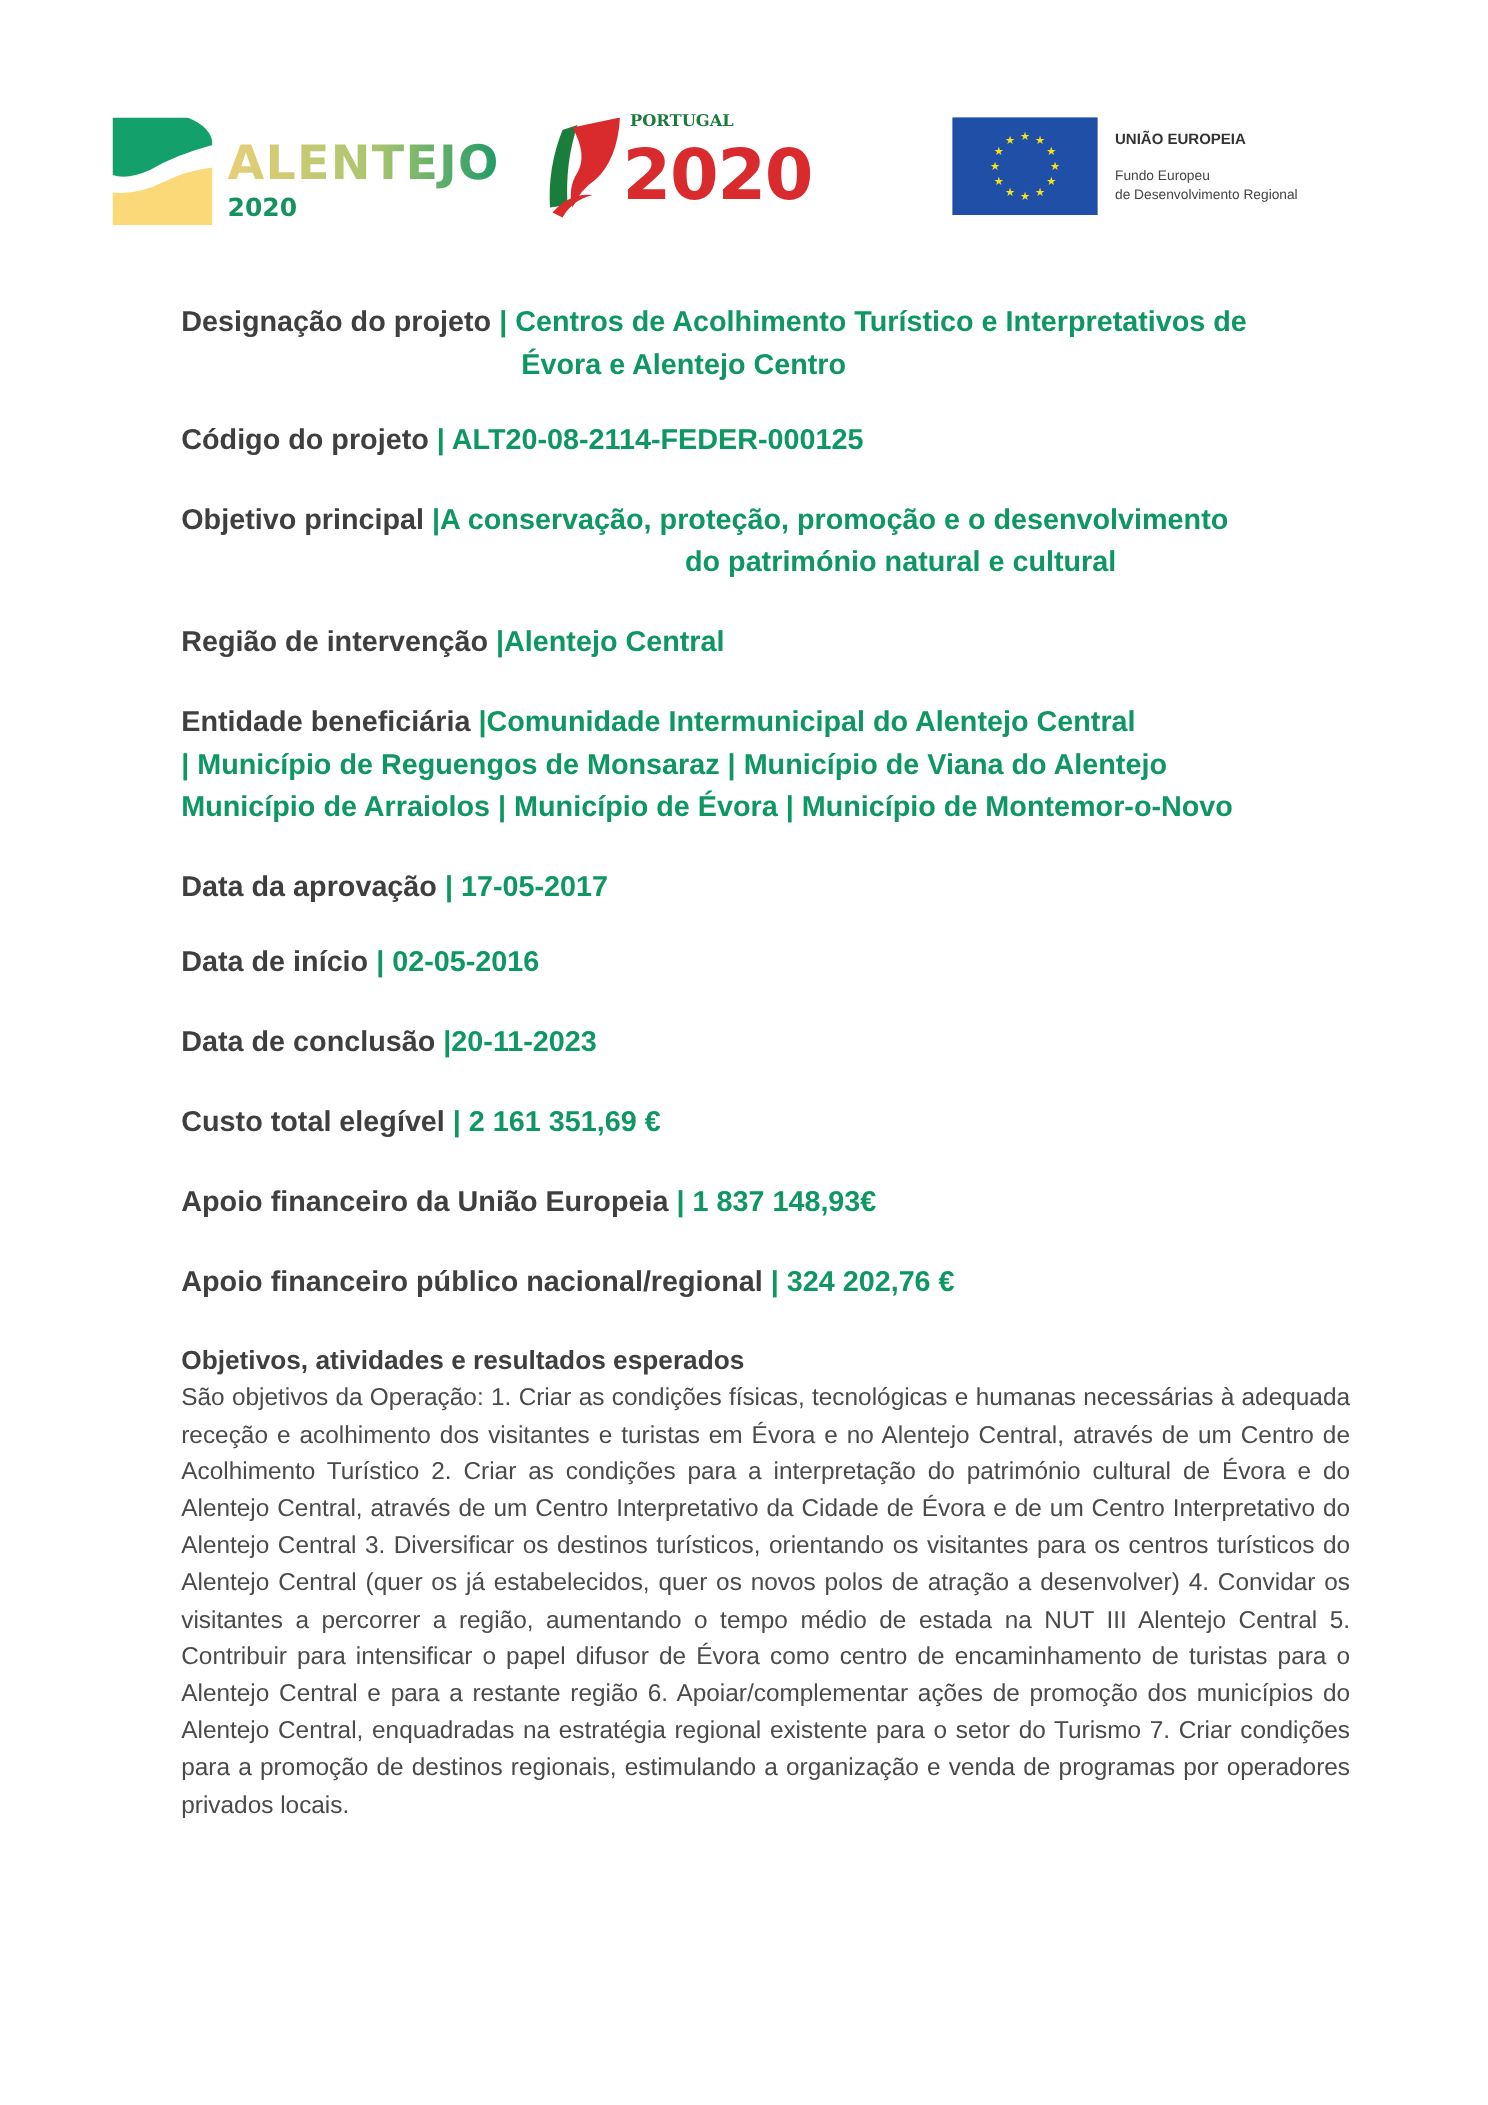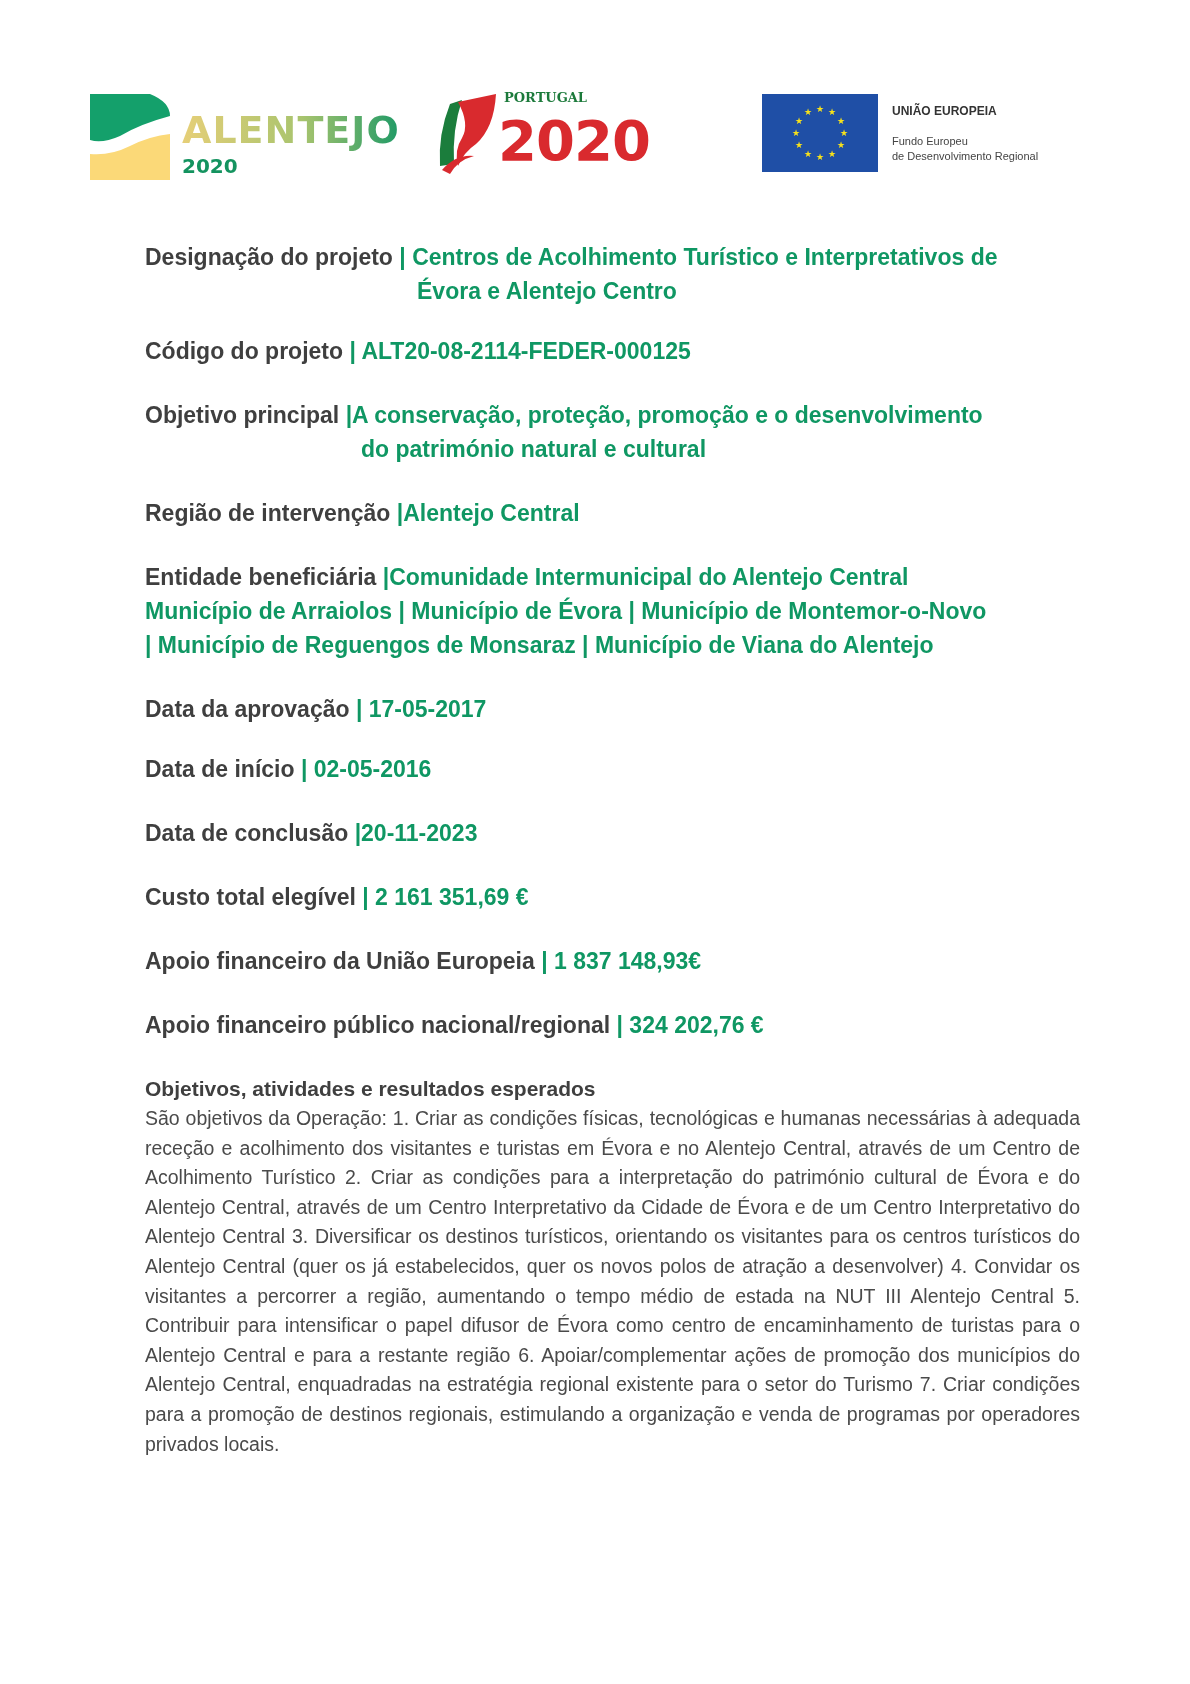--- a/index.html
+++ b/index.html
@@ -23,21 +23,21 @@
   .logo-eu { position:absolute; left:672px; top:6px; width:330px; height:84px; }
   .eu-flag { position:absolute; left:0; top:0; width:116px; height:78px; background:#1f4fa6; }
   .eu-title { position:absolute; left:130px; top:10px; font-size:12px; font-weight:bold; color:#333; }
   .eu-sub { position:absolute; left:130px; top:40px; font-size:11px; color:#444; line-height:15px; }
 
   .content { position:absolute; left:145px; top:240px; width:935px; color:#3d3d3d; }
   .row { font-size:23px; font-weight:bold; line-height:34px; margin:0; }
   .lbl { color:#3f3f3f; }
   .val { color:#0f9763; }
   .indent1 { padding-left:272px; }
-  .indent2 { padding-left:216px; }
+  .indent2 { padding-left:216px;text-align:center; }
   .section-title { font-size:21px; font-weight:bold; color:#3f3f3f; line-height:30px; margin:0; }
   .body { font-size:19.5px; color:#4a4a4a; line-height:29.6px; text-align:justify; margin:0; }
 </style>
 </head>
 <body>
 
 <div class="logos">
   <div class="logo-alentejo">
     <svg class="alentejo-mark" viewBox="0 0 80 86">
       <path d="M0 0 H60 Q80 8 80 22 Q50 30 30 42 Q12 50 0 46 Z" fill="#14a06b"></path>
@@ -96,22 +96,22 @@
   </p>
   <p class="row val indent2">do património natural e cultural</p>
 
   <p class="row" style="margin-top:30px">
     <span class="lbl">Região de intervenção </span><span class="val">|Alentejo Central</span>
   </p>
 
   <p class="row" style="margin-top:30px">
     <span class="lbl">Entidade beneficiária </span><span class="val">|Comunidade Intermunicipal do Alentejo Central</span>
   </p>
+  <p class="row val">| Município de Reguengos de Monsaraz | Município de Viana do Alentejo</p>
   <p class="row val">Município de Arraiolos | Município de Évora | Município de Montemor-o-Novo</p>
-  <p class="row val">| Município de Reguengos de Monsaraz | Município de Viana do Alentejo</p>
 
   <p class="row" style="margin-top:30px">
     <span class="lbl">Data da aprovação </span><span class="val">| 17-05-2017</span>
   </p>
 
   <p class="row" style="margin-top:26px">
     <span class="lbl">Data de início </span><span class="val">| 02-05-2016</span>
   </p>
 
   <p class="row" style="margin-top:30px">

